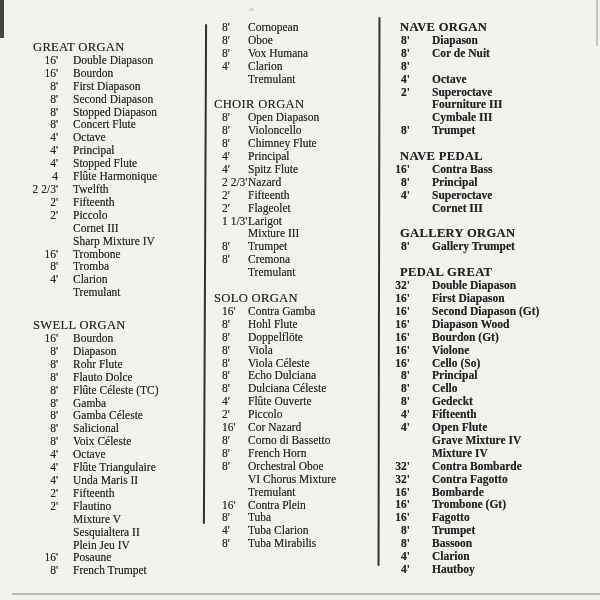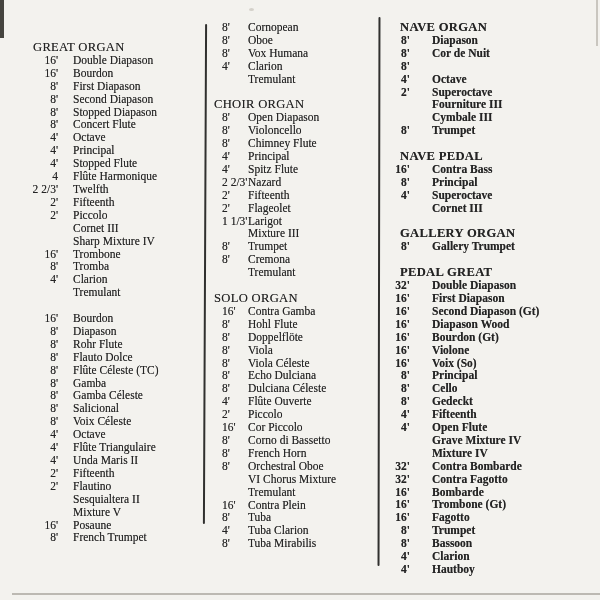--- a/index.html
+++ b/index.html
@@ -149,20 +149,21 @@
         <div class="row">
           <span class="pitch">4'</span>
           <span class="name">Clarion</span>
         </div>
         <div class="row">
           <span class="pitch"></span>
           <span class="name">Tremulant</span>
         </div>
       </div>
       <div class="section gap">
+        <div class="title">SWELL ORGAN</div>
         <div class="row">
           <span class="pitch">16'</span>
           <span class="name">Bourdon</span>
         </div>
         <div class="row">
           <span class="pitch">8'</span>
           <span class="name">Diapason</span>
         </div>
         <div class="row">
           <span class="pitch">8'</span>
@@ -207,25 +208,29 @@
         <div class="row">
           <span class="pitch">2'</span>
           <span class="name">Fifteenth</span>
         </div>
         <div class="row">
           <span class="pitch">2'</span>
           <span class="name">Flautino</span>
         </div>
         <div class="row">
           <span class="pitch"></span>
+          <span class="name">Mixture V</span>
+        </div>
+        <div class="row">
+          <span class="pitch"></span>
           <span class="name">Sesquialtera II</span>
         </div>
         <div class="row">
           <span class="pitch"></span>
-          <span class="name">Mixture V</span>
+          <span class="name">Plein Jeu IV</span>
         </div>
         <div class="row">
           <span class="pitch">16'</span>
           <span class="name">Posaune</span>
         </div>
         <div class="row">
           <span class="pitch">8'</span>
           <span class="name">French Trumpet</span>
         </div>
       </div>
@@ -341,21 +346,21 @@
         <div class="row">
           <span class="pitch">4'</span>
           <span class="name">Flûte Ouverte</span>
         </div>
         <div class="row">
           <span class="pitch">2'</span>
           <span class="name">Piccolo</span>
         </div>
         <div class="row">
           <span class="pitch">16'</span>
-          <span class="name">Cor Piccolo</span>
+          <span class="name">Cor Nazard</span>
         </div>
         <div class="row">
           <span class="pitch">8'</span>
           <span class="name">Corno di Bassetto</span>
         </div>
         <div class="row">
           <span class="pitch">8'</span>
           <span class="name">French Horn</span>
         </div>
         <div class="row">
@@ -470,21 +475,21 @@
         <div class="row">
           <span class="pitch">16'</span>
           <span class="name">Bourdon (Gt)</span>
         </div>
         <div class="row">
           <span class="pitch">16'</span>
           <span class="name">Violone</span>
         </div>
         <div class="row">
           <span class="pitch">16'</span>
-          <span class="name">Voix (So)</span>
+          <span class="name">Cello (So)</span>
         </div>
         <div class="row">
           <span class="pitch">8'</span>
           <span class="name">Principal</span>
         </div>
         <div class="row">
           <span class="pitch">8'</span>
           <span class="name">Cello</span>
         </div>
         <div class="row">

